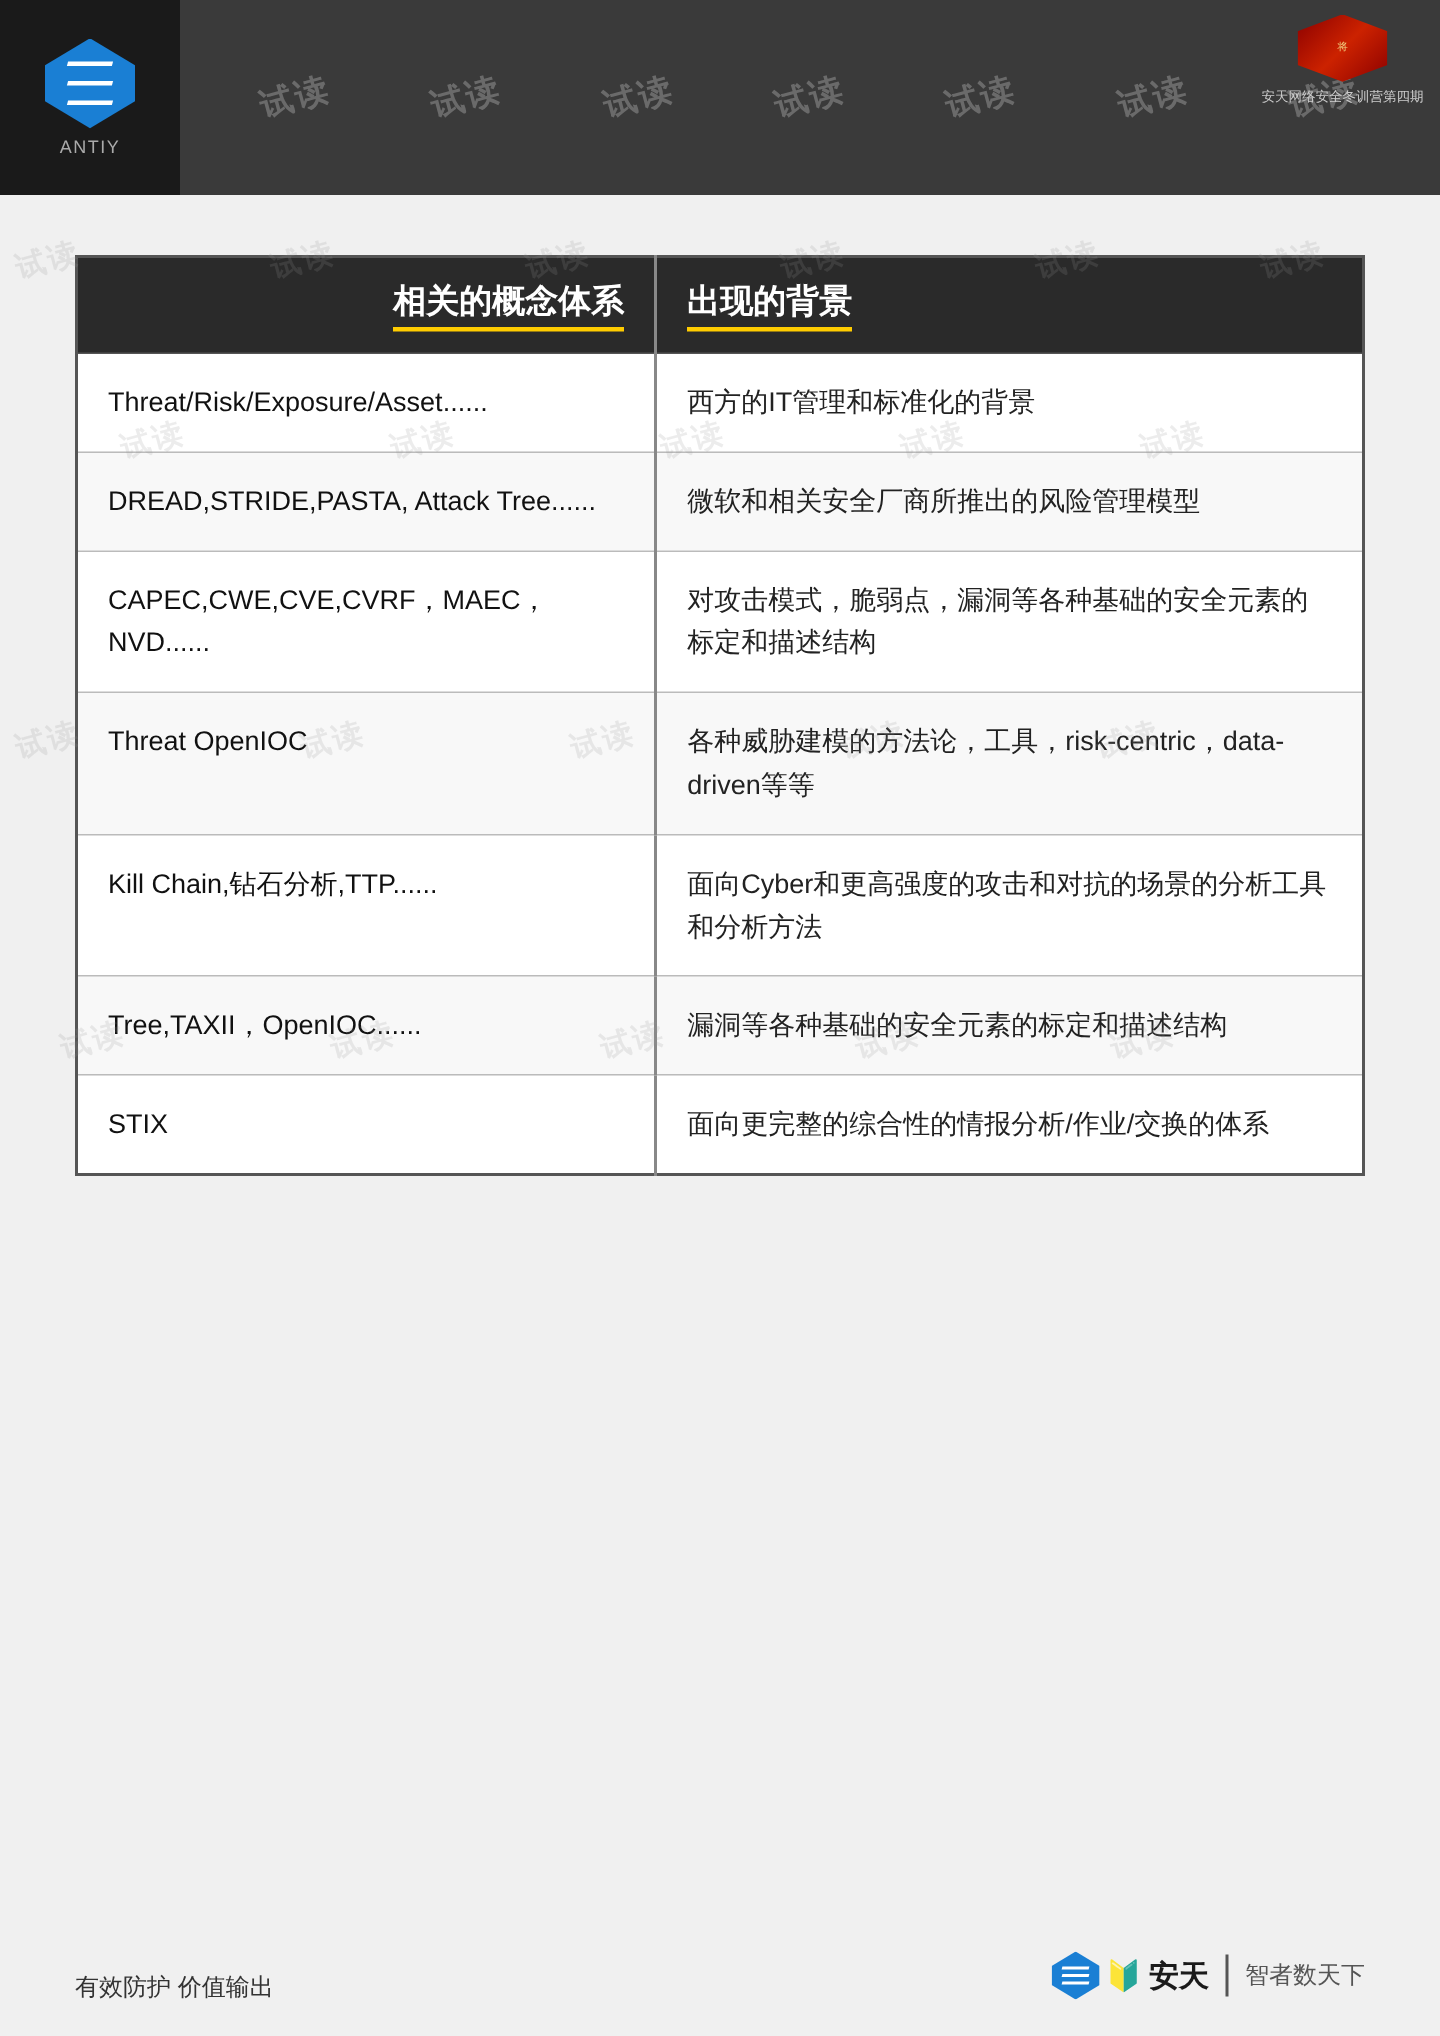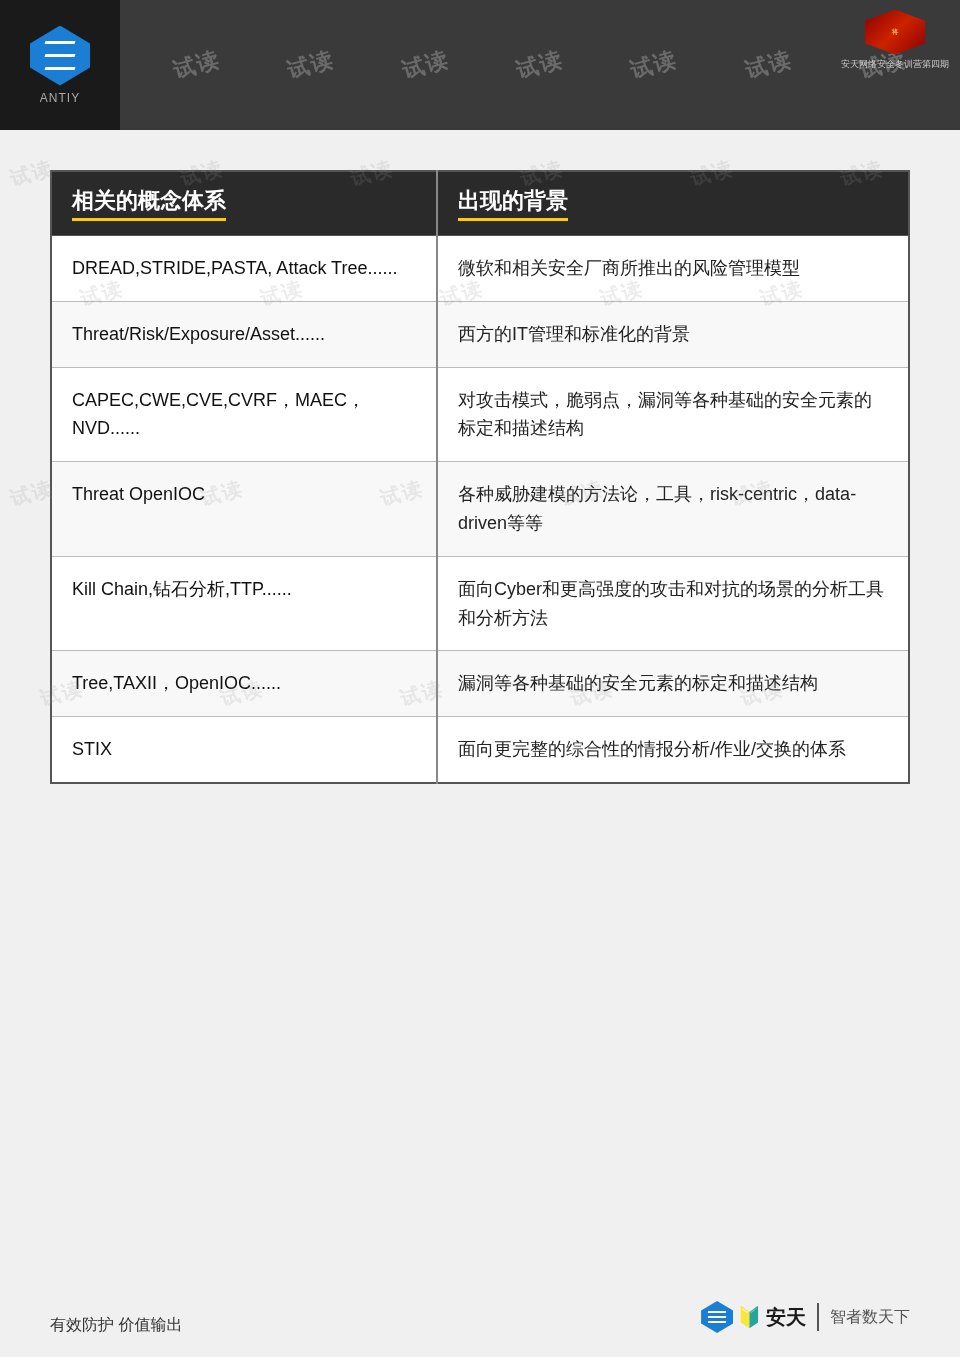--- a/index.html
+++ b/index.html
@@ -162,20 +162,21 @@
       padding: 14px 20px;
       font-size: 22px;
       font-weight: bold;
       text-align: left;
       border: 1px solid #555;
     }
 
     .concept-table thead tr th:first-child {
       width: 45%;
       border-right: 2px solid #888;
+      text-align: right;
     }
 
     .concept-table tbody tr td {
       padding: 18px 20px;
       font-size: 18px;
       vertical-align: top;
       border: 1px solid #bbb;
       line-height: 1.6;
     }
 
@@ -331,26 +332,26 @@
         <th>
           <span class="col-header-underline">相关的概念体系</span>
         </th>
         <th>
           <span class="col-header-underline">出现的背景</span>
         </th>
       </tr>
     </thead>
     <tbody id="table-body">
     <tr>
+          <td>Threat/Risk/Exposure/Asset......</td>
+          <td>西方的IT管理和标准化的背景</td>
+        </tr>
+        <tr>
           <td>DREAD,STRIDE,PASTA, Attack Tree......</td>
           <td>微软和相关安全厂商所推出的风险管理模型</td>
-        </tr>
-        <tr>
-          <td>Threat/Risk/Exposure/Asset......</td>
-          <td>西方的IT管理和标准化的背景</td>
         </tr>
         <tr>
           <td>CAPEC,CWE,CVE,CVRF，MAEC，NVD......</td>
           <td>对攻击模式，脆弱点，漏洞等各种基础的安全元素的标定和描述结构</td>
         </tr>
         <tr>
           <td>Threat OpenIOC</td>
           <td>各种威胁建模的方法论，工具，risk-centric，data-driven等等</td>
         </tr>
         <tr>

